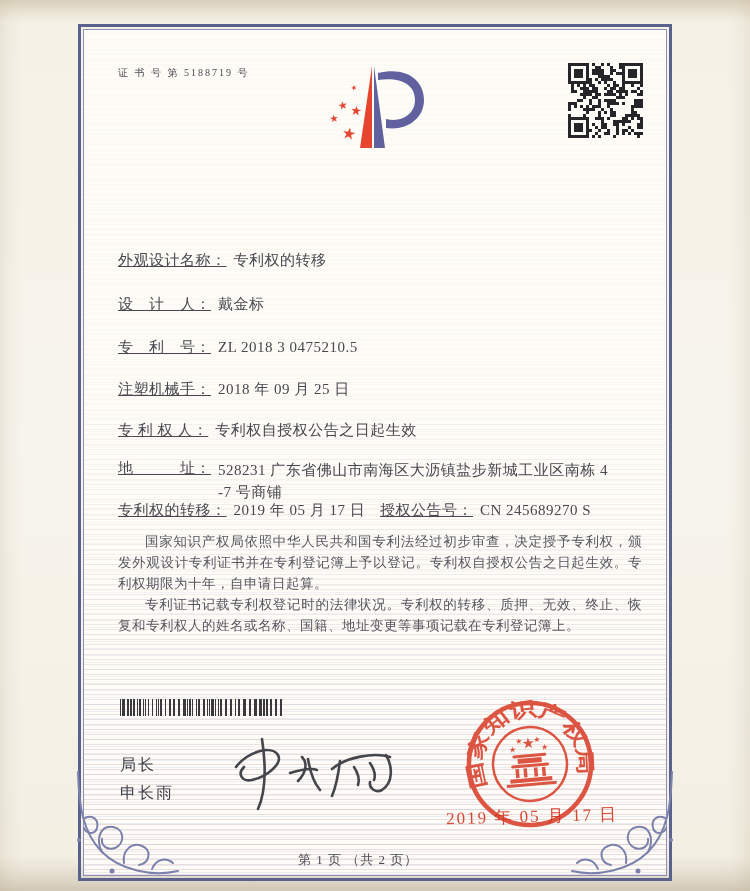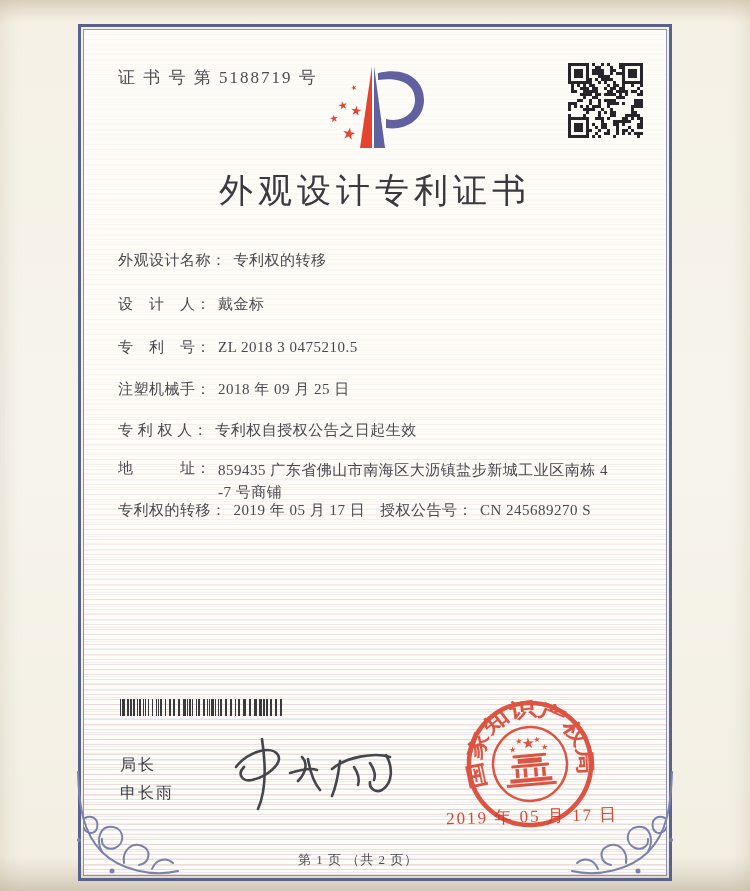--- a/index.html
+++ b/index.html
@@ -24,33 +24,33 @@
   .guilloche {
     position:absolute; left:0; top:0; right:0; bottom:0;
     background:
       repeating-linear-gradient(0deg, rgba(190,140,160,.30) 0 1px, transparent 1px 5px),
       repeating-linear-gradient(0deg, rgba(150,150,205,.18) 2px 3px, transparent 3px 9px);
     -webkit-mask-image:linear-gradient(to bottom, rgba(0,0,0,.10) 0%, rgba(0,0,0,.14) 40%, rgba(0,0,0,.45) 62%, rgba(0,0,0,.85) 85%, rgba(0,0,0,.95) 100%);
     mask-image:linear-gradient(to bottom, rgba(0,0,0,.10) 0%, rgba(0,0,0,.14) 40%, rgba(0,0,0,.45) 62%, rgba(0,0,0,.85) 85%, rgba(0,0,0,.95) 100%);
   }
   .cert-no {
     position:absolute; left:118px; top:66px;
-    font-size:17px; letter-spacing:2px; color:#4c4c52;
+    font-size:10px; letter-spacing:2px; color:#4c4c52;
   }
   .logo { position:absolute; left:326px; top:58px; width:112px; height:96px; }
   .qr { position:absolute; left:568px; top:63px; width:75px; height:75px;
         display:grid; grid-template-columns:repeat(25,3px); grid-template-rows:repeat(25,3px); }
   .qr div { background:#26262a; }
   .title {
     position:absolute; left:0; top:168px; width:100%;
     text-align:center; font-size:34px; letter-spacing:5px; color:#3a3a40; font-weight:500;
   }
   .fields { position:absolute; left:118px; top:0; width:524px; color:#48484f; }
   .frow { position:absolute; left:0; font-size:15px; letter-spacing:.5px; white-space:nowrap; }
-  .flabel { display:inline-block; }
+  .flabel { display:inline-block;text-decoration:underline; }
   .fvalue { margin-left:7px; }
   .addr-val { display:inline-block; vertical-align:top; margin-left:7px; width:435px; line-height:22px; white-space:normal; }
   .pair2 { position:absolute; left:262px; top:0; }
   .paras {
     position:absolute; left:118px; top:531px; width:524px;
     font-size:13.5px; line-height:21px; text-align:justify; color:#56565e; letter-spacing:.5px;
   }
   .paras p { text-indent:2em; }
   .barcode { position:absolute; left:120px; top:699px; height:17px; display:flex; align-items:stretch; }
   .barcode span { display:inline-block; background:#3a3a3e; }
@@ -399,49 +399,52 @@
       <div style="grid-area: 25 / 4;"></div>
       <div style="grid-area: 25 / 5;"></div>
       <div style="grid-area: 25 / 6;"></div>
       <div style="grid-area: 25 / 7;"></div>
       <div style="grid-area: 25 / 9;"></div>
       <div style="grid-area: 25 / 11;"></div>
       <div style="grid-area: 25 / 16;"></div>
       <div style="grid-area: 25 / 24;"></div>
     </div>
 
-  <div class="title">外观设计专利证书</div>
 
   <div class="fields">
     <div class="frow" style="top:251px">
       <span class="flabel">外观设计名称：</span><span class="fvalue">专利权的转移</span>
     </div>
     <div class="frow" style="top:295px">
       <span class="flabel">设　计　人：</span><span class="fvalue">戴金标</span>
     </div>
     <div class="frow" style="top:338px">
       <span class="flabel">专　利　号：</span><span class="fvalue">ZL 2018 3 0475210.5</span>
     </div>
     <div class="frow" style="top:380px">
       <span class="flabel">注塑机械手：</span><span class="fvalue">2018 年 09 月 25 日</span>
     </div>
     <div class="frow" style="top:421px">
       <span class="flabel">专 利 权 人：</span><span class="fvalue">专利权自授权公告之日起生效</span>
     </div>
     <div class="frow" style="top:459px">
-      <span class="flabel" style="vertical-align:top">地　　　址：</span><span class="addr-val"><span>859435 广东省佛山市南海区大沥镇盐步新城工业区南栋 4</span><br><span>-7 号商铺</span></span>
+      <span class="flabel" style="vertical-align:top">地　　　址：</span><span class="addr-val"><span>528231 广东省佛山市南海区大沥镇盐步新城工业区南栋 4</span><br><span>-7 号商铺</span></span>
     </div>
     <div class="frow" style="top:501px">
       <span class="flabel">专利权的转移：</span><span class="fvalue">2019 年 05 月 17 日</span>
       <span class="pair2">
         <span class="flabel">授权公告号：</span><span class="fvalue">CN 245689270 S</span>
       </span>
     </div>
   </div>
 
+  <div class="paras">
+    <p>国家知识产权局依照中华人民共和国专利法经过初步审查，决定授予专利权，颁发外观设计专利证书并在专利登记簿上予以登记。专利权自授权公告之日起生效。专利权期限为十年，自申请日起算。</p>
+    <p>专利证书记载专利权登记时的法律状况。专利权的转移、质押、无效、终止、恢复和专利权人的姓名或名称、国籍、地址变更等事项记载在专利登记簿上。</p>
+  </div>
 
   <div class="barcode">
       <span style="width: 1px; margin-right: 1px;"></span>
       <span style="width: 3px; margin-right: 2px;"></span>
       <span style="width: 2px; margin-right: 1px;"></span>
       <span style="width: 2px; margin-right: 1px;"></span>
       <span style="width: 2px; margin-right: 2px;"></span>
       <span style="width: 1px; margin-right: 1px;"></span>
       <span style="width: 2px; margin-right: 2px;"></span>
       <span style="width: 1px; margin-right: 1px;"></span>

